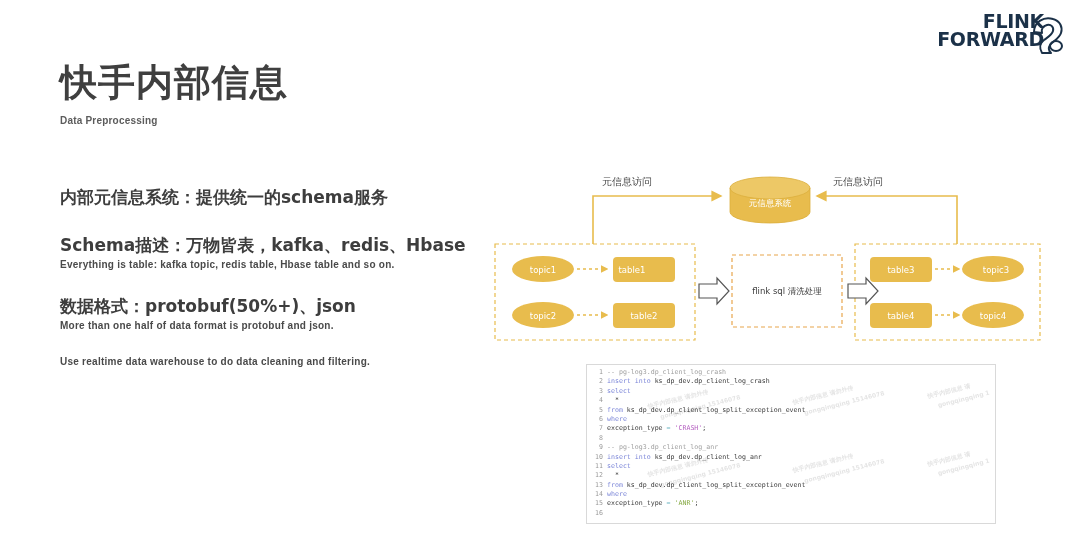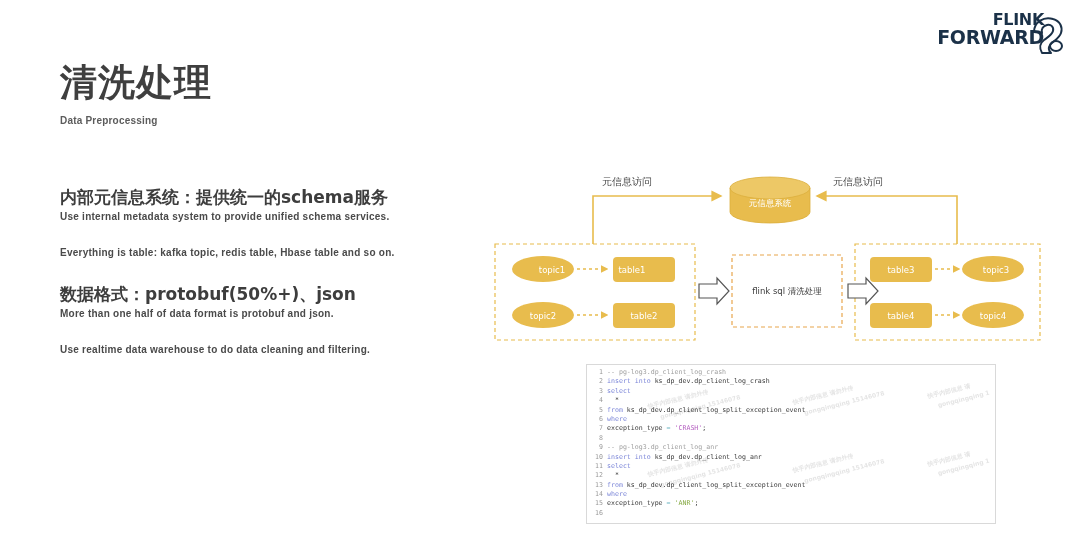--- a/index.html
+++ b/index.html
@@ -28,21 +28,21 @@
     position: absolute;
     right: 28px;
     top: 4px;
     text-align: right;
     font-family: "DejaVu Sans", sans-serif;
     font-weight: bold;
     color: #1b3148;
     line-height: 0.97;
     letter-spacing: -0.3px;
   }
-  .logo-line1 { font-size: 16px; }
+  .logo-line1 { font-size: 19px; }
   .logo-line2 { font-size: 19px; }
   .logo-mascot {
     position: absolute;
     right: 2px;
     top: 2px;
     width: 46px;
     height: 46px;
   }
 
   
@@ -185,30 +185,30 @@
     <div class="logo-line2">FORWARD</div>
   </div>
   <svg class="logo-mascot" viewBox="0 0 46 46">
     <path d="M10 22 C10 12, 20 6, 29 9 C36 11, 39 17, 37 23 C35 29, 29 31, 26 35 C24 38, 25 41, 27 43
              L18 43 C15 38, 16 33, 20 30 C24 27, 28 25, 29 21 C30 17, 27 14, 23 15 C19 16, 17 19, 18 23 Z" fill="none" stroke="#1b3148" stroke-width="2" stroke-linejoin="round"></path>
     <ellipse cx="32" cy="36" rx="6" ry="5" fill="none" stroke="#1b3148" stroke-width="2"></ellipse>
   </svg>
 </div>
 
 <div class="title-block">
-  <div class="title-cn">清洗处理</div>
+  <div class="title-cn">快手内部信息</div>
   <div class="title-en">Data Preprocessing</div>
 </div>
 
 <div class="bullets">
   <div class="bullet">
     <div class="bullet-cn">内部元信息系统：提供统一的schema服务</div>
-    <div class="bullet-en">Use internal metadata system to provide unified schema services.</div>
   </div>
   <div class="bullet">
+    <div class="bullet-cn">Schema描述：万物皆表，kafka、redis、Hbase</div>
     <div class="bullet-en">Everything is table: kafka topic, redis table, Hbase table and so on.</div>
   </div>
   <div class="bullet">
     <div class="bullet-cn">数据格式：protobuf(50%+)、json</div>
     <div class="bullet-en">More than one half of data format is protobuf and json.</div>
   </div>
   <div class="bullet">
     <div class="bullet-en">Use realtime data warehouse to do data cleaning and filtering.</div>
   </div>
 </div>
@@ -258,21 +258,21 @@
 
     <path d="M214,112 L232,112 L232,106 L244,119 L232,132 L232,126 L214,126 Z" fill="#ffffff" stroke="#555" stroke-width="1.2"></path>
     <path d="M363,112 L381,112 L381,106 L393,119 L381,132 L381,126 L363,126 Z" fill="#ffffff" stroke="#555" stroke-width="1.2"></path>
   </svg>
 
   <div class="dg-label" style="left:117px; top:3px;">元信息访问</div>
   <div class="dg-label" style="left:348px; top:3px;">元信息访问</div>
 
   <div class="node-label" style="left:245px; top:26px; width:80px;">元信息系统</div>
 
-  <div class="node-label" style="left:27px; top:93px; width:62px;margin-left:9px;">topic1</div>
+  <div class="node-label" style="left:27px; top:93px; width:62px;">topic1</div>
   <div class="node-label" style="left:128px; top:93px; width:38px;">table1</div>
   <div class="node-label" style="left:27px; top:139px; width:62px;">topic2</div>
   <div class="node-label" style="left:128px; top:139px; width:62px;">table2</div>
 
   <div class="node-label dark" style="left:247px; top:114px; width:110px;">flink sql 清洗处理</div>
 
   <div class="node-label" style="left:385px; top:93px; width:62px;">table3</div>
   <div class="node-label" style="left:477px; top:93px; width:68px;">topic3</div>
   <div class="node-label" style="left:385px; top:139px; width:62px;">table4</div>
   <div class="node-label" style="left:477px; top:139px; width:62px;">topic4</div>

